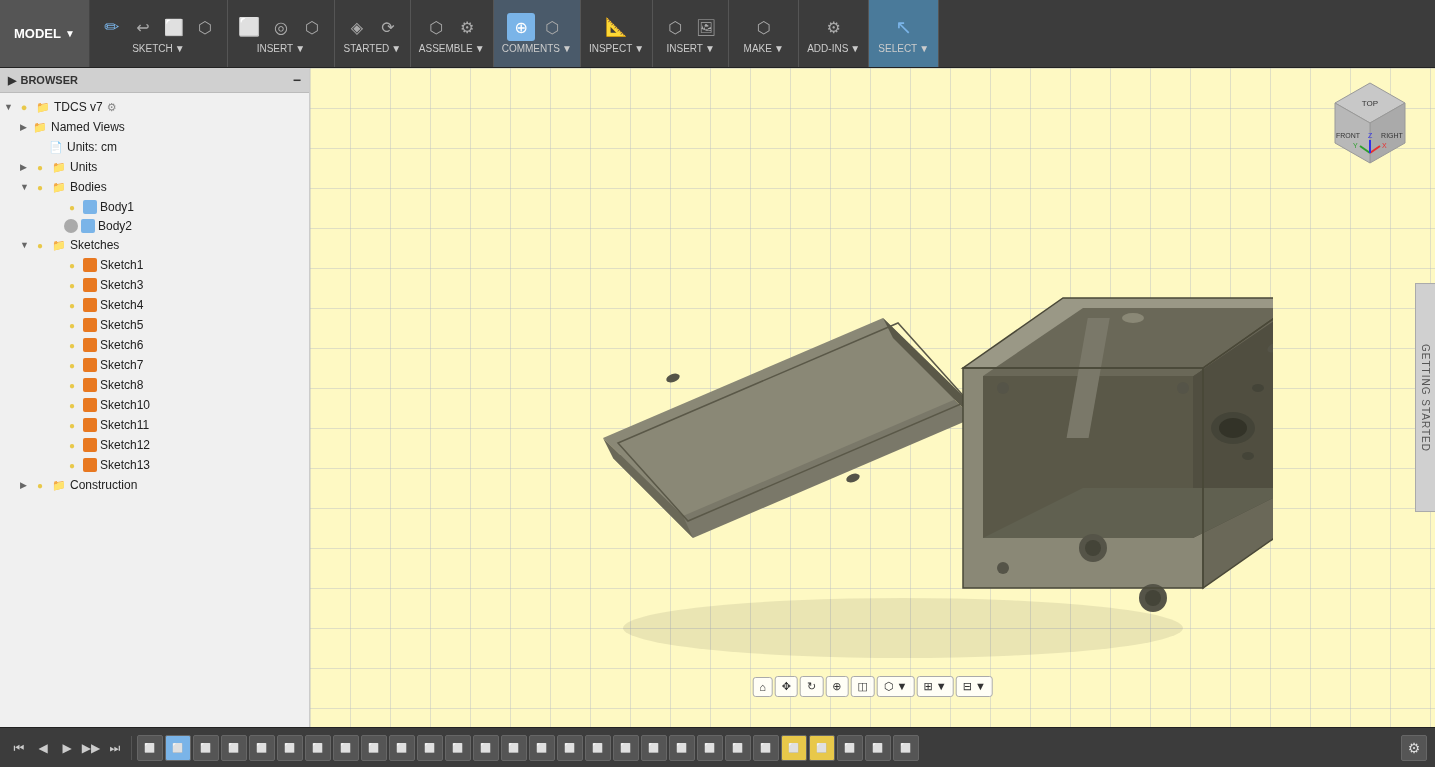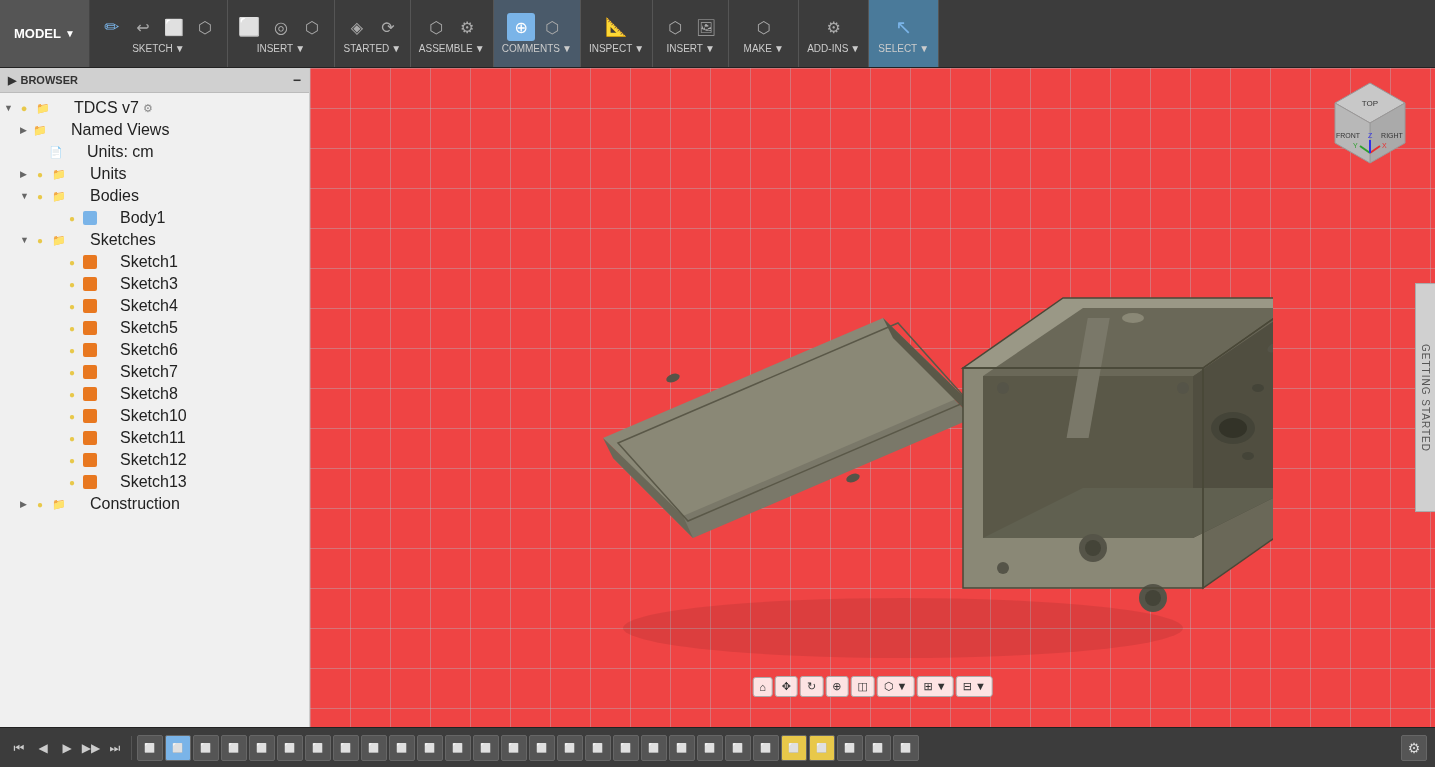--- a/index.html
+++ b/index.html
@@ -102,21 +102,21 @@
       display: flex;
       align-items: center;
       padding: 2px 4px;
       cursor: pointer;
       white-space: nowrap;
       color: #222;
       font-size: 12px;
     }
     .tree-item .arrow { width: 12px; font-size: 9px; color: #666; flex-shrink: 0; }
     .tree-item .icon { width: 16px; height: 16px; margin-right: 3px; display: inline-flex; align-items: center; justify-content: center; font-size: 11px; flex-shrink: 0; }
-    .tree-item .name { font-size: 16px; margin-left: 20px; }
+    .tree-item .name { font-size: 12px; }
 
     .eye-icon { color: #e8c84a; font-size: 13px; margin-right: 2px; }
     .folder-icon { color: #e8c84a; font-size: 12px; }
     .units-icon { color: #888; font-size: 10px; }
 
     
     .comments-panel {
       height: 36px;
       background: #d8d8d8;
       border-top: 1px solid #bbb;
@@ -127,21 +127,21 @@
       font-size: 11px;
       font-weight: bold;
       color: #333;
       flex-shrink: 0;
     }
 
     
     .viewport {
       flex: 1;
       position: relative;
-      background: #ef4444;
+      background: #fef9c3;
       overflow: hidden;
     }
 
     
     .viewport-bg {
       position: absolute;
       inset: 0;
       background-image:
         linear-gradient(rgba(180,185,195,0.4) 1px, transparent 1px),
         linear-gradient(90deg, rgba(180,185,195,0.4) 1px, transparent 1px);
@@ -419,20 +419,26 @@
         <span class="name">Bodies</span>
       </div>
 
       <div class="tree-item" style="padding-left:52px;">
         <span class="arrow" style="visibility:hidden;">▶</span>
         <span class="icon eye-icon" style="font-size:10px;">●</span>
         <span style="display:inline-block;width:14px;height:14px;background:#7ab4e8;border-radius:2px;margin-right:3px;"></span>
         <span class="name">Body1</span>
       </div>
 
+      <div class="tree-item" style="padding-left:52px;">
+        <span class="arrow" style="visibility:hidden;">▶</span>
+        <span class="icon" style="width:14px;height:14px;background:#aaa;border-radius:50%;margin-right:3px;display:inline-block;"></span>
+        <span style="display:inline-block;width:14px;height:14px;background:#7ab4e8;border-radius:2px;margin-right:3px;"></span>
+        <span class="name">Body2</span>
+      </div>
 
       <div class="tree-item" style="padding-left:20px;">
         <span class="arrow">▼</span>
         <span class="icon eye-icon" style="font-size:10px;">●</span>
         <span class="icon folder-icon">📁</span>
         <span class="name">Sketches</span>
       </div>
 
       <div class="tree-item" style="padding-left:52px;">
         <span class="arrow" style="visibility:hidden;">▶</span>

